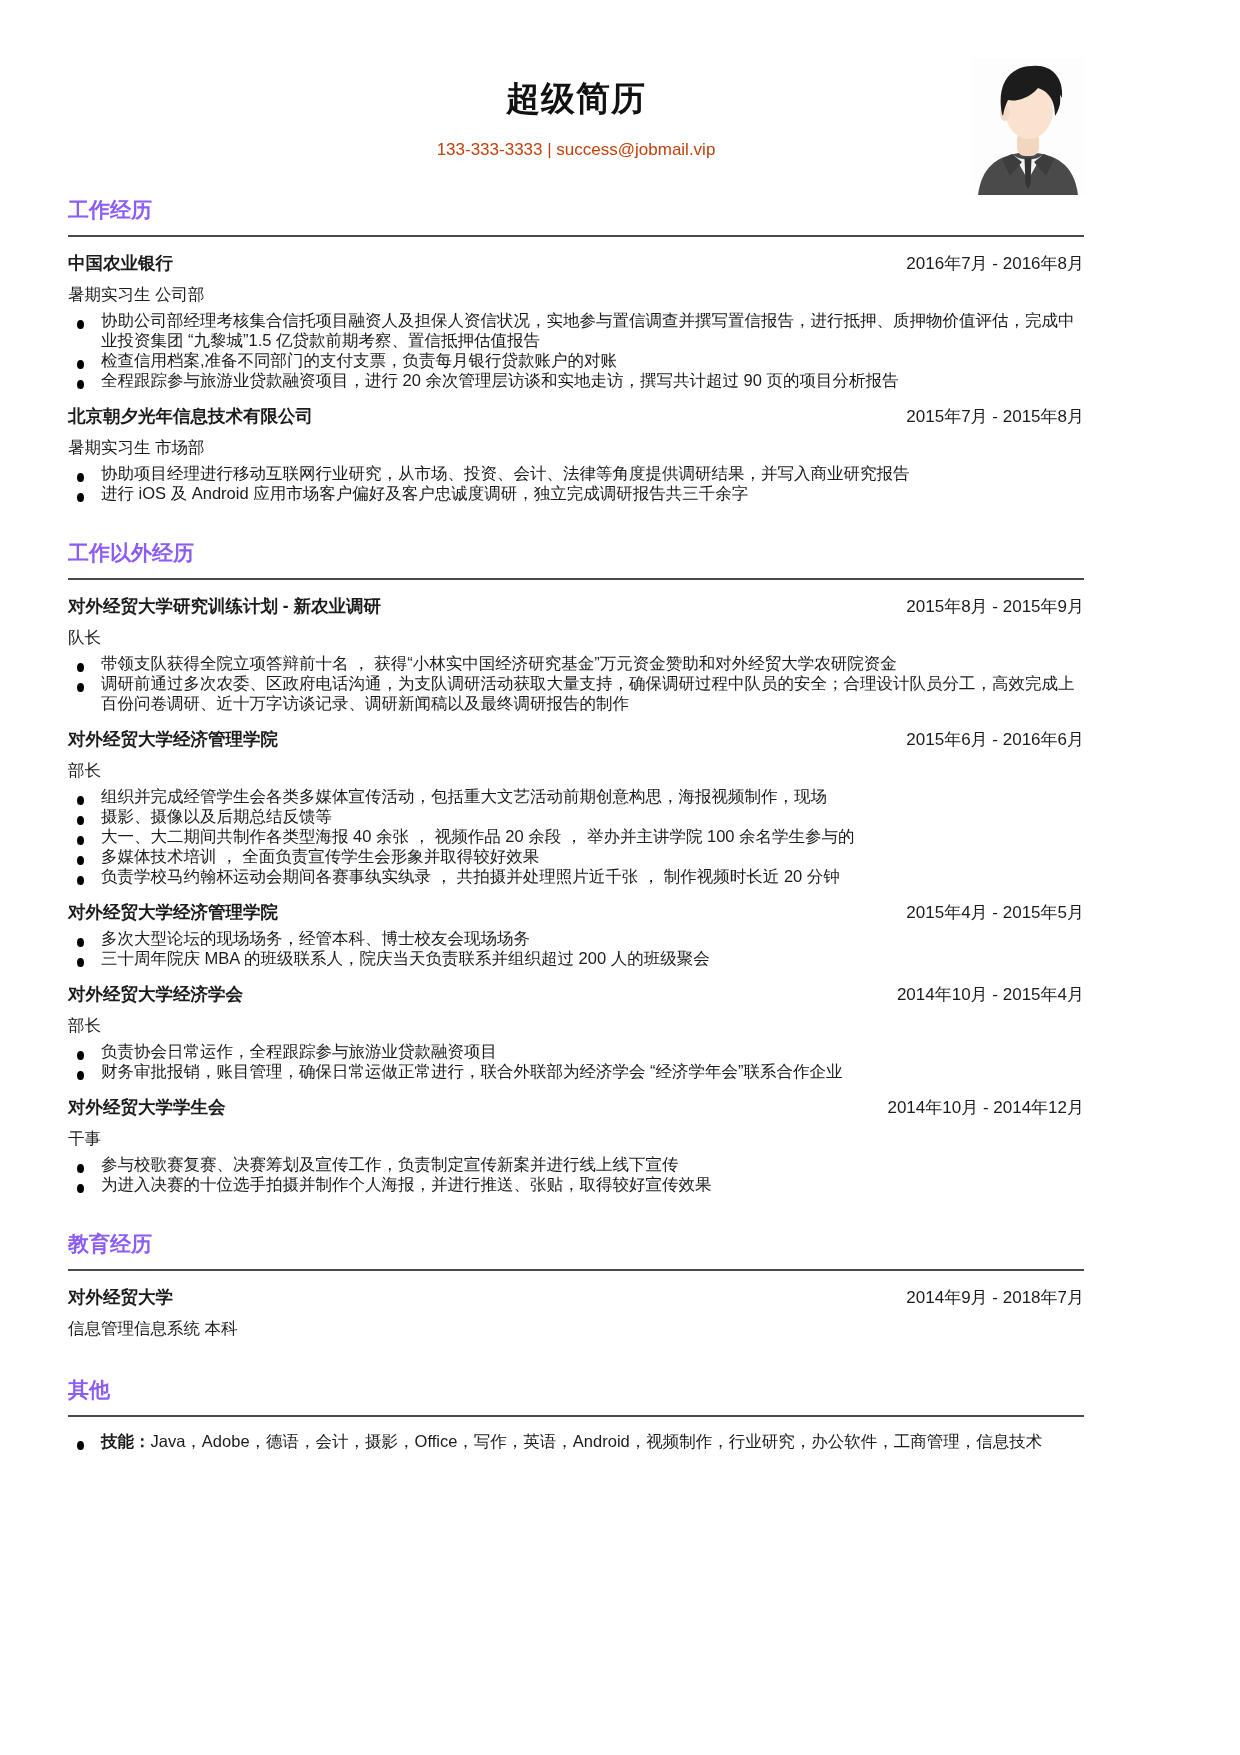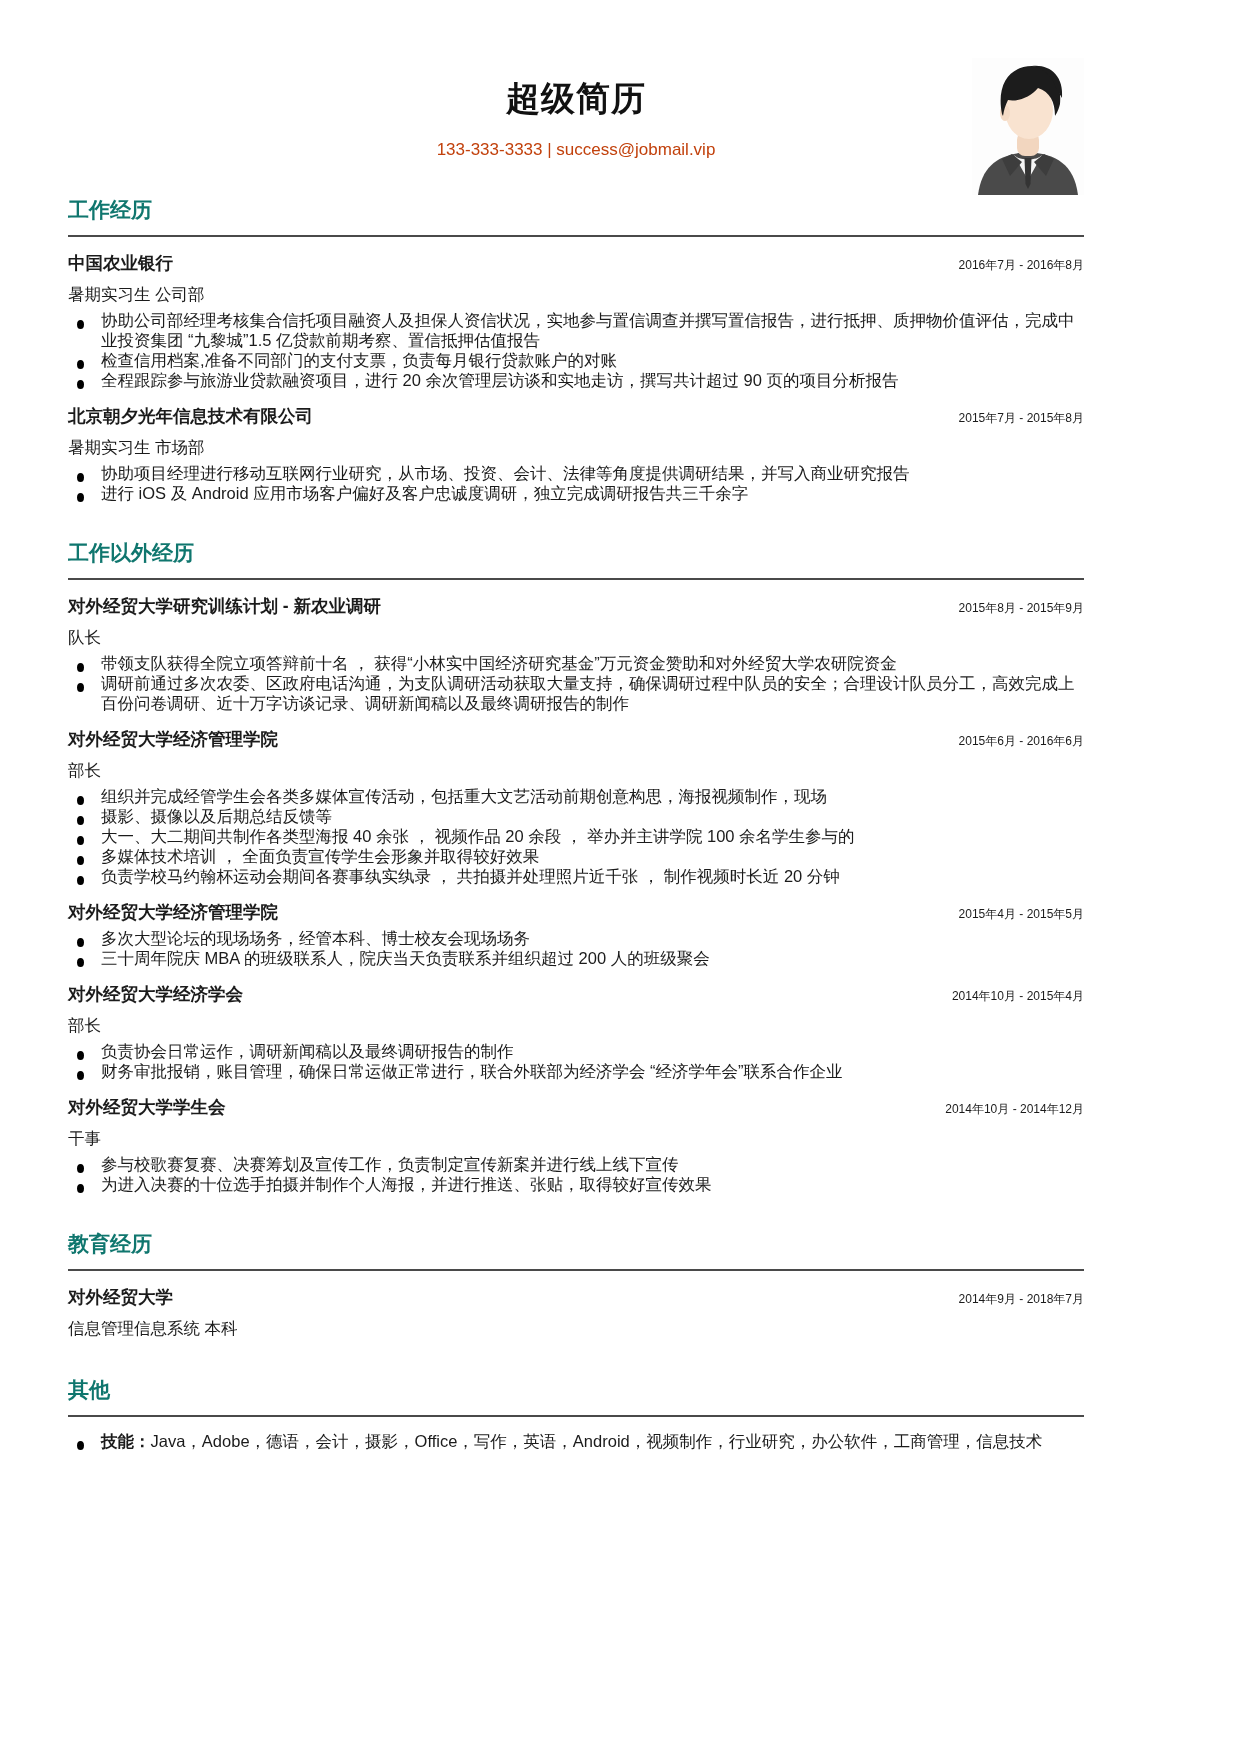--- a/index.html
+++ b/index.html
@@ -10,26 +10,26 @@
     -webkit-font-smoothing:antialiased;
   }
   .page{position:relative;padding:54px 52px 0 68px;box-sizing:border-box;width:1136px;}
   
   .hdr{text-align:center;}
   .hdr h1{margin:22px 0 18px;font-size:34px;font-weight:bold;letter-spacing:1px;color:#111;}
   .contact{font-size:17px;color:#c2410c;}
   .avatar{position:absolute;top:58px;right:52px;width:112px;height:137px;overflow:hidden;background:#fdfdfd;}
   
   .section{margin-top:36px;}
-  .section-title{font-size:21px;font-weight:bold;color:#0f766e;
+  .section-title{font-size:21px;font-weight:bold;color:#8b5cf6;
     border-bottom:2px solid #4a4a4a;padding-bottom:11px;margin-bottom:4px;}
   .entry{margin-top:14px;}
   .entry-head{display:flex;justify-content:flex-start;align-items:baseline;}
   .org{font-weight:bold;font-size:17.5px;flex:1;}
-  .date{font-size:12px;white-space:nowrap;margin-left:24px;}
+  .date{font-size:17px;white-space:nowrap;margin-left:24px;}
   .role{font-size:16.5px;margin-top:9px;}
   ul.blist{list-style:none;margin:4px 0 0;padding:0;}
   ul.blist li{position:relative;padding-left:33px;font-size:16.5px;line-height:20px;}
   .dot{position:absolute;left:9px;top:10px;width:7px;height:9px;border-radius:50%;background:#000;}
   .blabel{font-weight:bold;}
 </style>
 </head>
 <body>
 
 <div class="page">
@@ -174,21 +174,21 @@
   </div>
 
   <div class="entry">
     <div class="entry-head">
       <span class="org">对外经贸大学经济学会</span>
       <span class="date">2014年10月 - 2015年4月</span>
     </div>
     <div class="role">部长</div>
     <ul class="blist">
   <li>
-    <span class="dot"></span><span>负责协会日常运作，调研新闻稿以及最终调研报告的制作</span>
+    <span class="dot"></span><span>负责协会日常运作，全程跟踪参与旅游业贷款融资项目</span>
   </li>
 
   <li>
     <span class="dot"></span><span>财务审批报销，账目管理，确保日常运做正常进行，联合外联部为经济学会 “经济学年会”联系合作企业</span>
   </li>
 </ul>
   </div>
 
   <div class="entry">
     <div class="entry-head">

